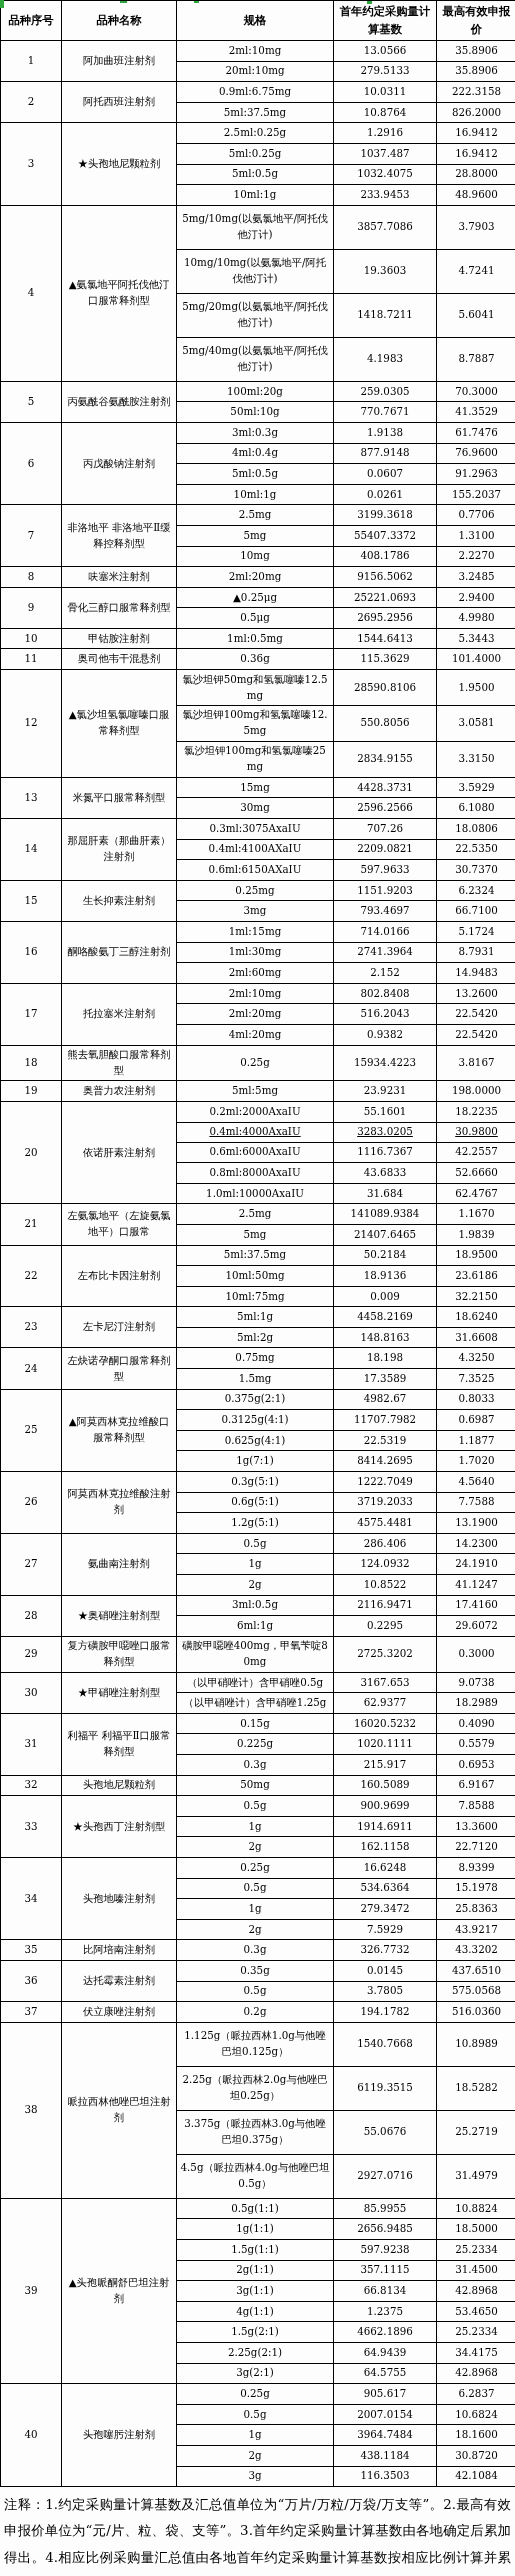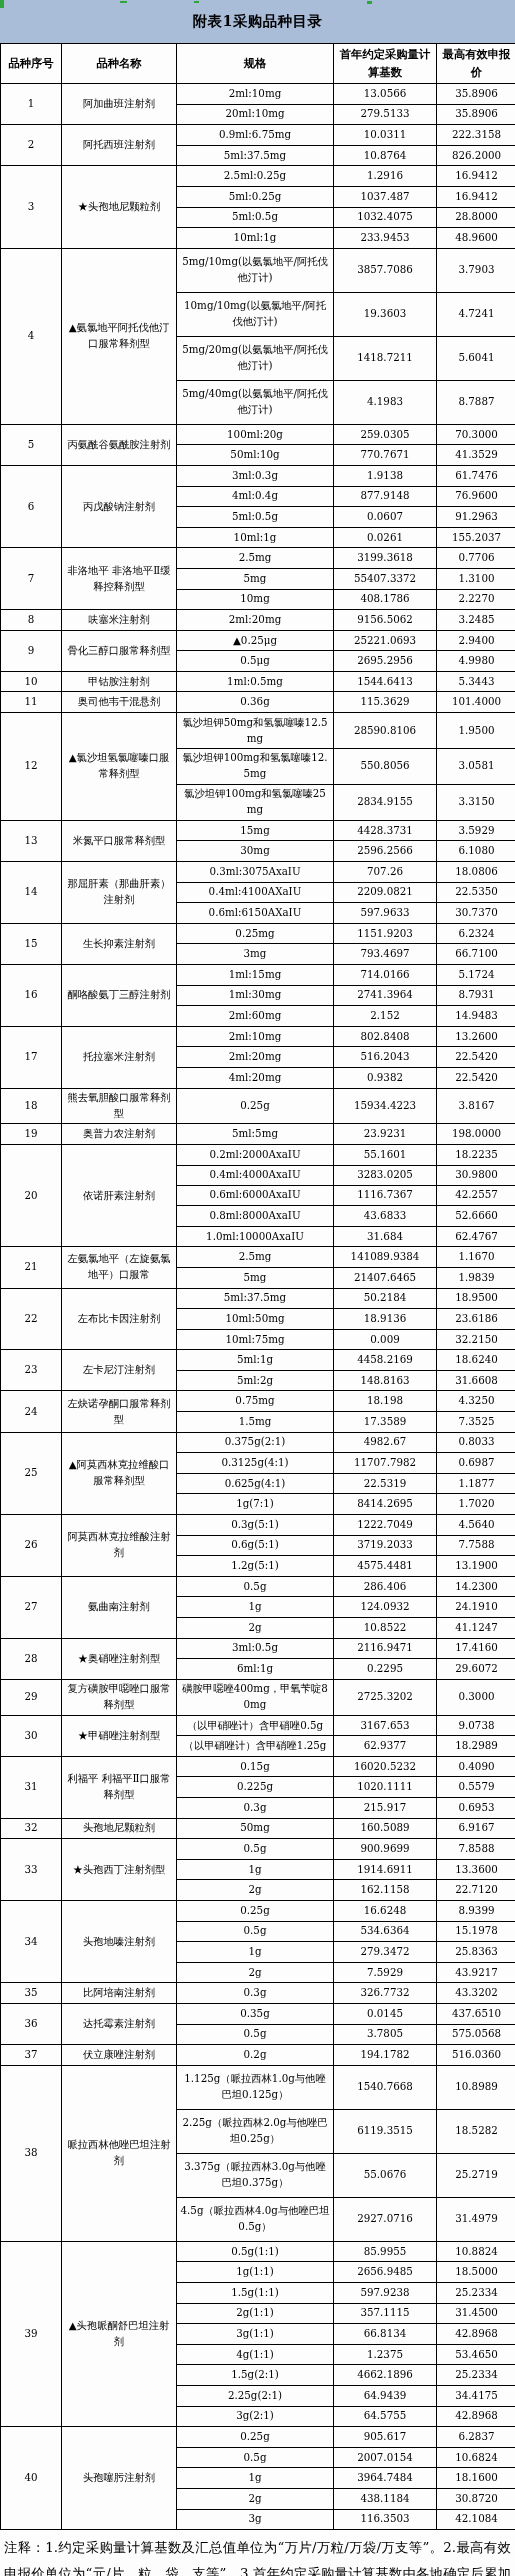--- a/index.html
+++ b/index.html
@@ -71,23 +71,20 @@
 </style>
 </head>
 <body>
 
 <div class="page">
   <div class="artifact a1"></div>
   <div class="artifact a2"></div>
   <div class="artifact a3"></div>
   <div class="artifact a4"></div>
 
-  <div class="title-bar">
-    <span>附表1采购品种目录</span>
-  </div>
 
   <table class="catalog">
     <colgroup>
       <col class="col-no">
         <col class="col-name">
         <col class="col-spec">
         <col class="col-base">
         <col class="col-price">
     </colgroup>
     <thead>
@@ -358,21 +355,21 @@
           <td>23.9231</td>
           <td>198.0000</td>
         </tr>
         <tr class="gf" style="height: 20.6px;">
           <td rowspan="5">20</td>
           <td rowspan="5">依诺肝素注射剂</td>
           <td>0.2ml:2000AxaIU</td>
           <td>55.1601</td>
           <td>18.2235</td>
         </tr>
-        <tr style="height: 19px;">
+        <tr style="height: 19px; text-decoration: underline;">
           <td>0.4ml:4000AxaIU</td>
           <td>3283.0205</td>
           <td>30.9800</td>
         </tr>
         <tr style="height: 20.6px;">
           <td>0.6ml:6000AxaIU</td>
           <td>1116.7367</td>
           <td>42.2557</td>
         </tr>
         <tr style="height: 20.6px;">

